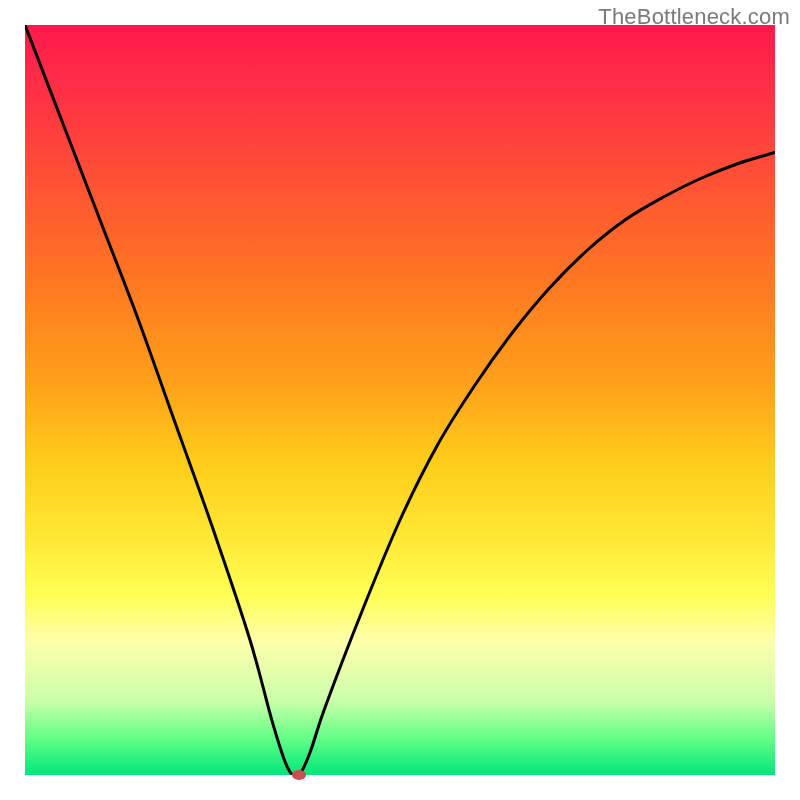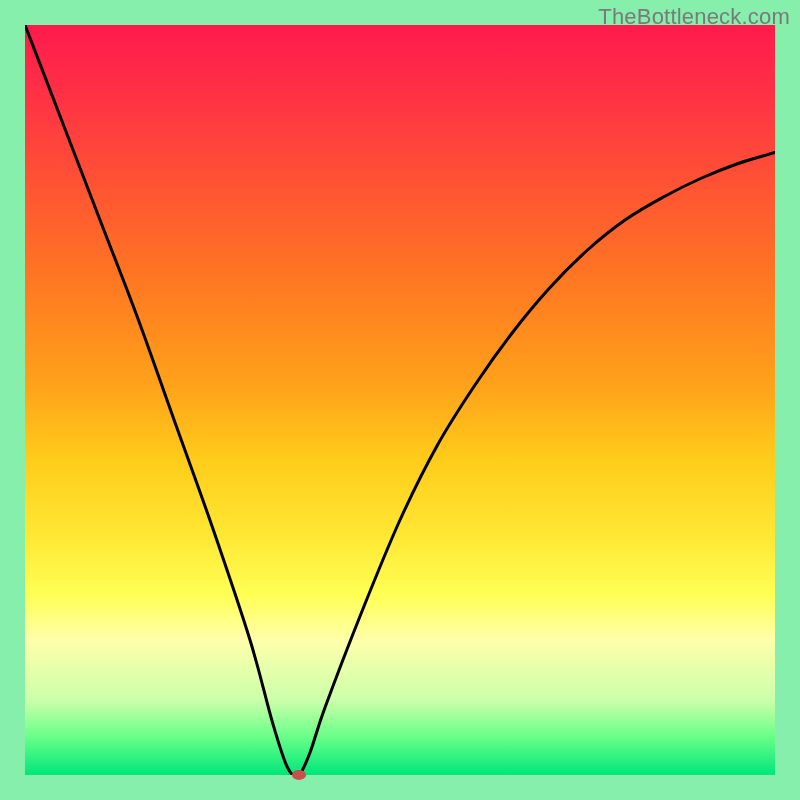--- a/index.html
+++ b/index.html
@@ -1,21 +1,21 @@
 <!DOCTYPE html>
 <html><head>
 <meta charset="utf-8">
 <style>
   * { margin: 0; padding: 0; box-sizing: border-box; }
   html, body { width: 800px; height: 800px; overflow: hidden; background: #000; }
   .frame {
     position: relative;
     width: 800px;
     height: 800px;
-    background: #86efac;
+    background: #ffffff;
   }
   .plot-area {
     position: absolute;
     left: 25px;
     top: 25px;
     width: 750px;
     height: 750px;
     background: linear-gradient(to bottom,
       #ff1a4d 0%,
       #ff3344 10%,

